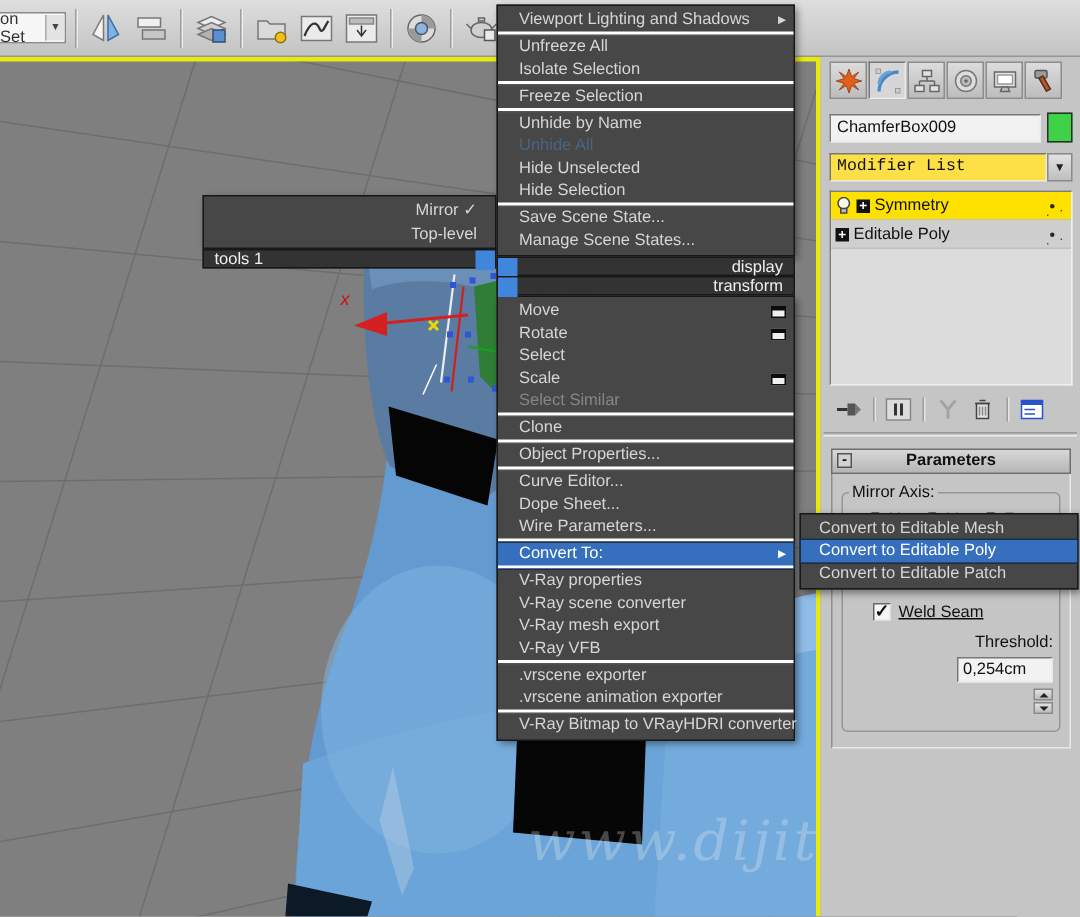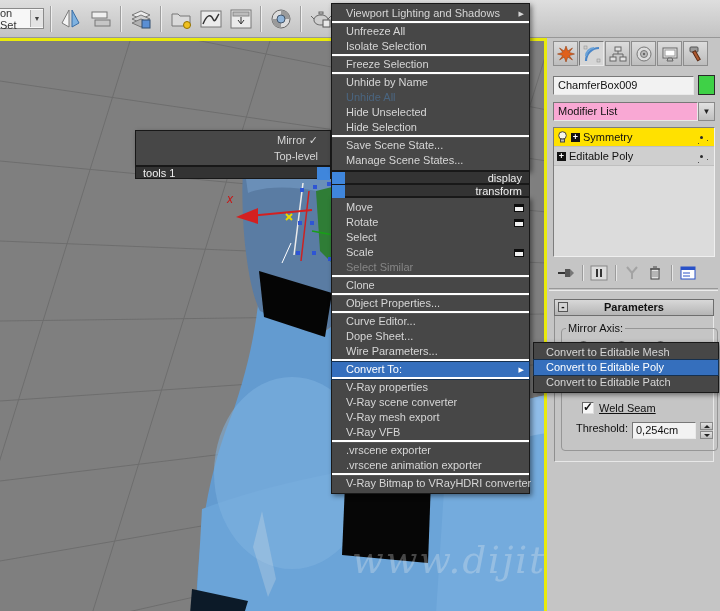--- a/index.html
+++ b/index.html
@@ -40,22 +40,22 @@
   .panel{position:absolute;left:547px;top:38px;width:173px;height:573px;background:#c5c5c5;font-size:11px;color:#111;}
   .ptabs{display:flex;gap:1px;margin:3px 4px 0 6px;}
   .ptab{width:25px;height:25px;background:linear-gradient(#dcdcdc,#bdbdbd);
     border:1px solid #8d8d8d;display:flex;align-items:center;justify-content:center;box-sizing:border-box;}
   .ptab.active{background:#d6d6d6;border-color:#777 #e9e9e9 #e9e9e9 #777;}
   .namerow{display:flex;gap:4px;margin:9px 5px 0 6px;align-items:center;}
   .namefield{flex:1;height:17px;line-height:17px;background:#f2f2f2;
     border:1px solid;border-color:#787878 #e9e9e9 #e9e9e9 #787878;padding:0 4px;color:#111;}
   .swatch{width:15px;height:18px;background:#3fd147;border:1px solid #2c2c2c;}
   .modlist{display:flex;margin:7px 5px 0 6px;}
-  .modfield{flex:1;height:17px;line-height:17px;background:#f9a8d4;
-    border:1px solid;border-color:#787878 #e9e9e9 #e9e9e9 #787878;padding:0 4px;}
+  .modfield{flex:1;height:17px;line-height:17px;background:#fde047;
+    border:1px solid;border-color:#787878 #e9e9e9 #e9e9e9 #787878;padding:0 4px;font-family:Liberation Mono, monospace;}
   .modchev{width:17px;height:19px;background:linear-gradient(#e2e2e2,#bfbfbf);border:1px solid #8a8a8a;
     display:flex;align-items:center;justify-content:center;font-size:8px;color:#222;box-sizing:border-box;}
   .stackbox{margin:6px 5px 0 6px;height:128px;background:#dcdcdc;
     border:1px solid;border-color:#7d7d7d #efefef #efefef #7d7d7d;overflow:hidden;}
   .srow{display:flex;align-items:center;height:18px;padding:0 3px;gap:3px;border-bottom:1px solid #bfbfbf;background:#cfcfcf;}
   .srow.sel{background:#ffe100;}
   .plusbox{width:9px;height:9px;background:#111;color:#fff;font-size:9px;line-height:8px;
     text-align:center;font-weight:bold;flex:0 0 auto;}
   .dots{margin-left:auto;width:3px;height:3px;border-radius:50%;background:#2a2a2a;
     box-shadow:6px 3px 0 -1px #2a2a2a,-3px 6px 0 -1px #2a2a2a;margin-right:8px;}
@@ -74,21 +74,21 @@
   .radiorow{display:flex;gap:16px;margin:4px 0 2px 12px;align-items:center;}
   .ropt{display:flex;gap:4px;align-items:center;}
   .radio{width:11px;height:11px;border-radius:50%;background:#f4f4f4;
     border:1px solid;border-color:#666 #ddd #ddd #666;box-sizing:border-box;position:relative;flex:0 0 auto;}
   .ropt.selected .radio::after{content:"";position:absolute;left:2px;top:2px;right:2px;bottom:2px;background:#111;border-radius:50%;}
   .gap46{height:46px;}
   .chkrow{display:flex;gap:5px;align-items:center;margin:2px 0 0 16px;text-decoration:underline;}
   .chk{width:12px;height:12px;background:#f6f6f6;border:1px solid;border-color:#666 #ddd #ddd #666;
     box-sizing:border-box;position:relative;flex:0 0 auto;}
   .chk.checked::after{content:"✓";position:absolute;left:0px;top:-3px;font-size:12px;font-weight:bold;color:#111;}
-  .threshrow{display:flex;align-items:flex-start;gap:4px;margin:8px 0 5px 10px;}
+  .threshrow{display:flex;align-items:flex-end;gap:4px;margin:8px 0 5px 10px;flex-direction:column;}
   .threshfield{width:56px;height:15px;line-height:15px;background:#f2f2f2;
     border:1px solid;border-color:#787878 #e9e9e9 #e9e9e9 #787878;padding:0 3px;}
   .spinner{display:flex;flex-direction:column;gap:1px;}
   .spinbtn{width:13px;height:8px;background:linear-gradient(#e2e2e2,#bdbdbd);border:1px solid #8a8a8a;
     box-sizing:border-box;position:relative;}
   .spinbtn.up::after{content:"";position:absolute;left:3px;top:2px;border-left:3px solid transparent;
     border-right:3px solid transparent;border-bottom:3px solid #222;}
   .spinbtn.down::after{content:"";position:absolute;left:3px;top:2px;border-left:3px solid transparent;
     border-right:3px solid transparent;border-top:3px solid #222;}
   

